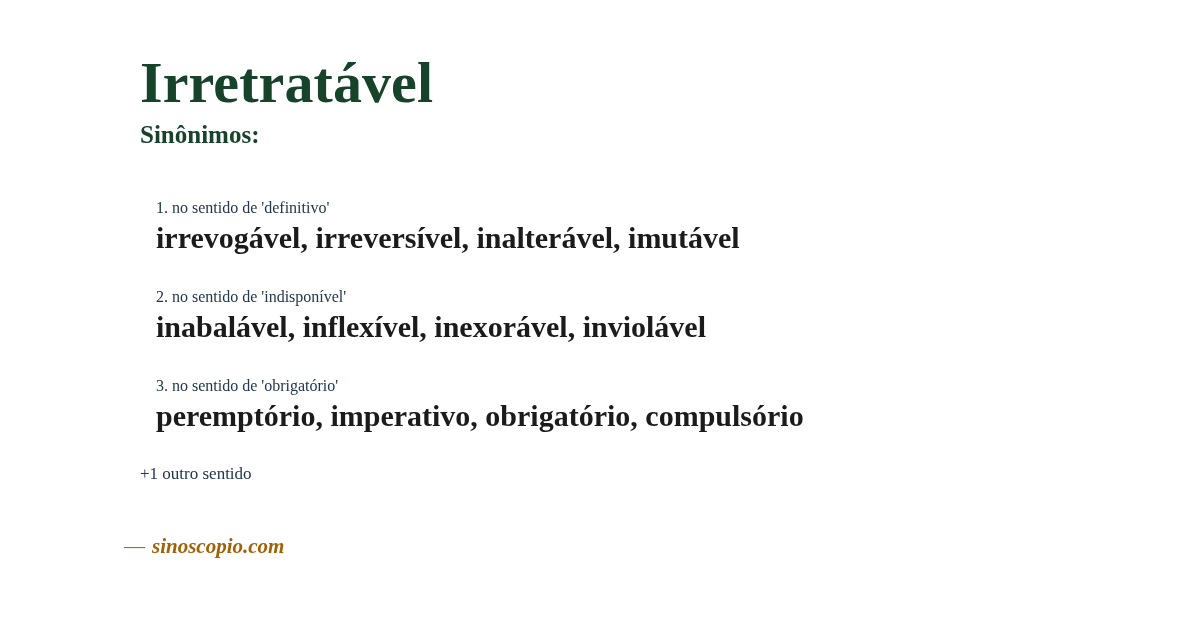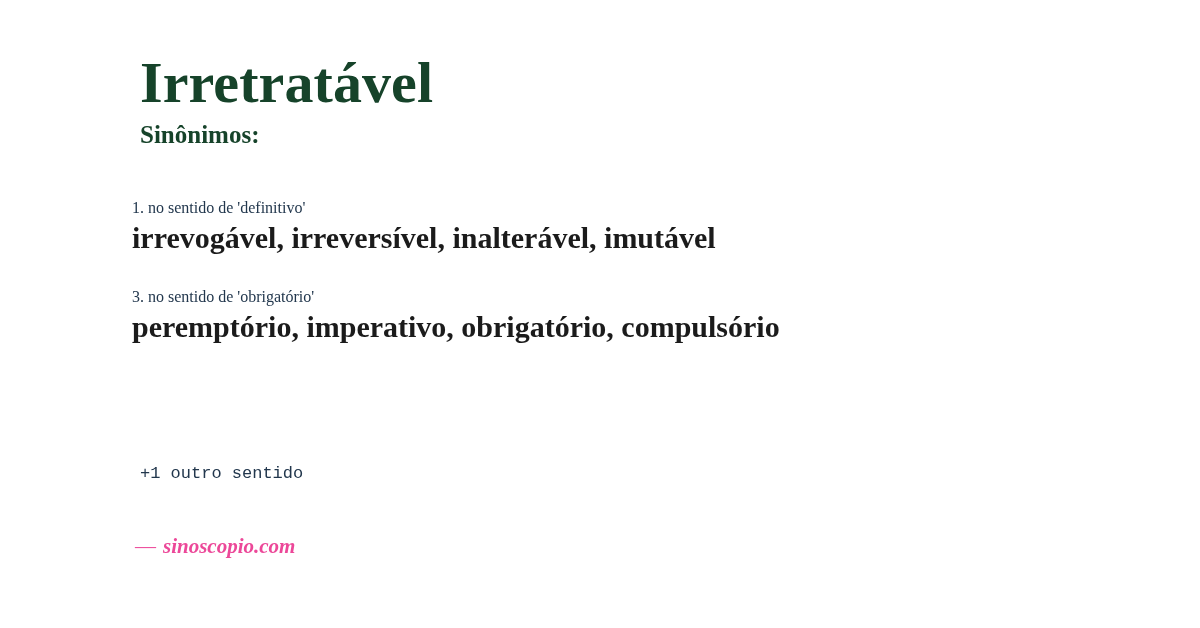--- a/index.html
+++ b/index.html
@@ -46,21 +46,21 @@
     font-weight: bold;
     color: #16432a;
     margin: 6px 0 0 0;
     line-height: 1.1;
     white-space: nowrap;
   }
 
   
   .senses {
     position: absolute;
-    left: 132px;
+    left: 156px;
     top: 198px;
     width: 1000px;
   }
   .sense-block {
     margin-bottom: 31px;
   }
   .sense-block:last-child {
     margin-bottom: 5px;
   }
   .sense-label {
@@ -80,37 +80,37 @@
     line-height: 1.2;
     white-space: nowrap;
     margin: 0;
   }
 
   
   .more-note {
     position: absolute;
     left: 140px;
     top: 464px;
-    font-family: Liberation Mono, monospace;
+    font-family: Liberation Serif, serif;
     font-size: 17px;
     color: #22374d;
     line-height: 1.2;
     white-space: nowrap;
   }
 
   
   .attribution {
     position: absolute;
-    left: 135px;
+    left: 124px;
     top: 534px;
     font-family: "Liberation Serif", "DejaVu Serif", serif;
     font-size: 21px;
     font-weight: bold;
     font-style: italic;
-    color: #ec4899;
+    color: #a16207;
     line-height: 1.2;
     white-space: nowrap;
   }
   .attribution .dash {
     font-style: normal;
     font-weight: normal;
     margin-right: 7px;
   }
 </style>
 </head>
@@ -123,20 +123,24 @@
     <div class="subtitle">Sinônimos:</div>
   </div>
 
   <div class="senses">
 
     <div class="sense-block">
       <div class="sense-label">1. no sentido de 'definitivo'</div>
       <div class="sense-synonyms">irrevogável, irreversível, inalterável, imutável</div>
     </div>
 
+    <div class="sense-block">
+      <div class="sense-label">2. no sentido de 'indisponível'</div>
+      <div class="sense-synonyms">inabalável, inflexível, inexorável, inviolável</div>
+    </div>
 
     <div class="sense-block">
       <div class="sense-label">3. no sentido de 'obrigatório'</div>
       <div class="sense-synonyms">peremptório, imperativo, obrigatório, compulsório</div>
     </div>
 
   </div>
 
   <div class="more-note">+1 outro sentido</div>
 

